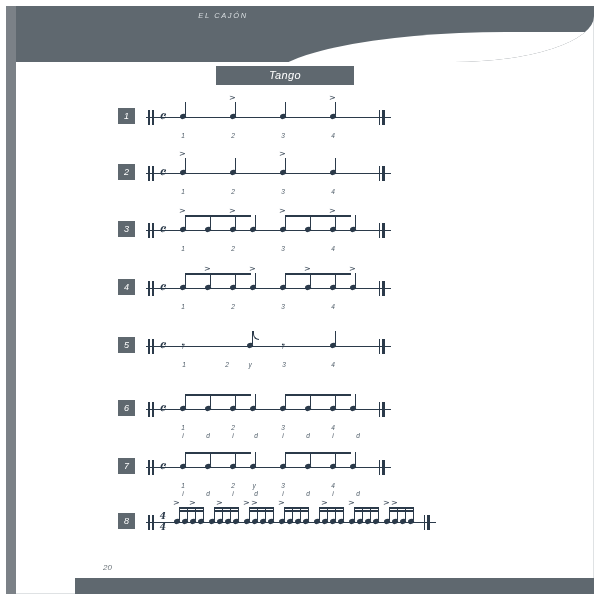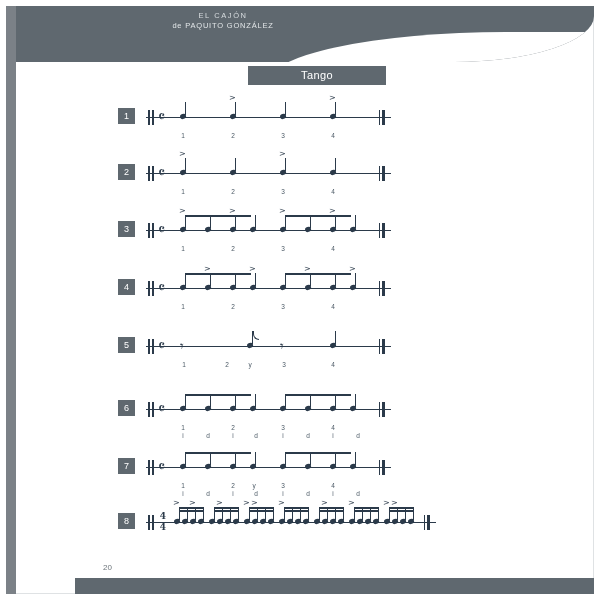--- a/index.html
+++ b/index.html
@@ -12,20 +12,21 @@
     background: #ffffff;
     font-family: "Liberation Sans", sans-serif;
     overflow: hidden;
   }
 
   .page {
     position: relative;
     width: 600px;
     height: 600px;
     background: #ffffff;
+    font-style: italic;
   }
 
   
   .page-border {
     position: absolute;
     left: 6px;
     top: 6px;
     width: 588px;
     height: 588px;
     border: 1px solid #dfe2e4;
@@ -87,21 +88,21 @@
   .header-text .l3 {
     font-size: 7.5px;
     letter-spacing: 0.8px;
     color: #e2e6e8;
     margin-top: 1px;
   }
 
   
   .section-bar {
     position: absolute;
-    left: 248px;
+    left: 216px;
     top: 66px;
     width: 138px;
     height: 19px;
     background: #5f686f;
     color: #ffffff;
     font-size: 11px;
     line-height: 19px;
     text-align: center;
     letter-spacing: 0.4px;
   }
@@ -306,21 +307,20 @@
 </head>
 <body>
 
 <div class="page">
   <div class="page-border"></div>
   <div class="left-band"></div>
 
   <div class="header-shape"></div>
   <div class="header-text">
     <div class="l1">EL CAJÓN</div>
-    <div class="l3">de PAQUITO GONZÁLEZ</div>
   </div>
 
   <div class="section-bar">Tango</div>
 
   <div class="exercise" style="top:100px;">
     <div class="ex-num">1</div>
     <div class="staff">
       <div class="staff-line"></div>
       <div class="clef">
           <span></span>

